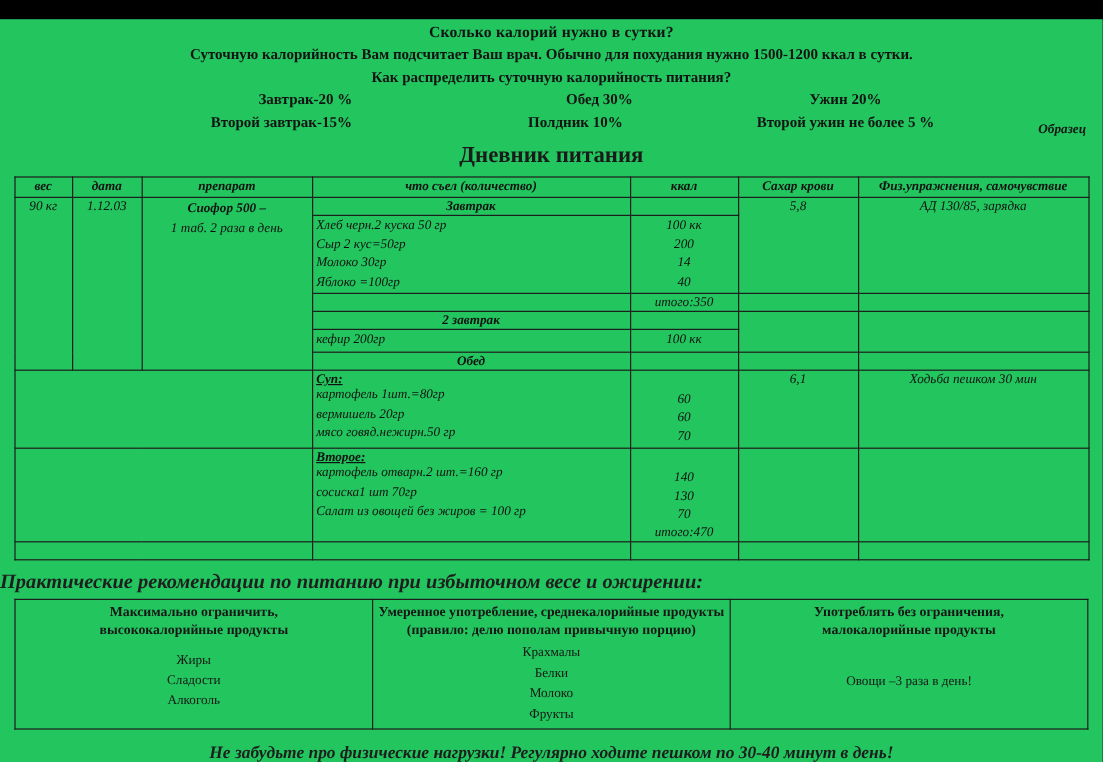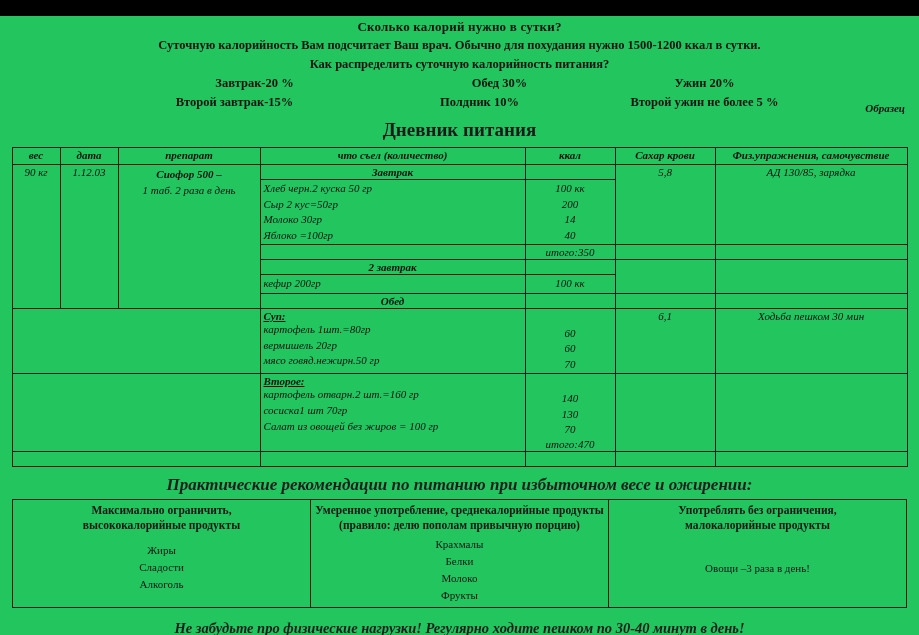--- a/index.html
+++ b/index.html
@@ -124,21 +124,20 @@
   .itogo { font-style: italic; text-align: center; }
   .prep-name { font-style: italic; font-weight: bold; text-align: center; padding-top: 2px; }
   .prep-dose { font-style: italic; text-align: center; padding-top: 4px; }
   .spacer-row td { height: 8px; border-top: none; }
 
   .nb-top { border-top: none; }
   .nb-bot { border-bottom: none; }
 
   
   .rec-title {
-    text-align: center;
     font-size: 17px;
     font-weight: bold;
     font-style: italic;
     color: #1e1e1e;
     margin-top: 8px;
   }
   .rec-tbl {
     border-collapse: collapse;
     width: 895px;
     margin: 4px auto 0 auto;

